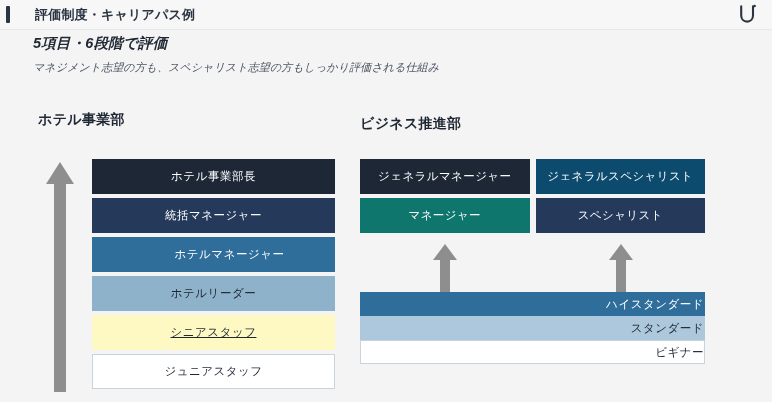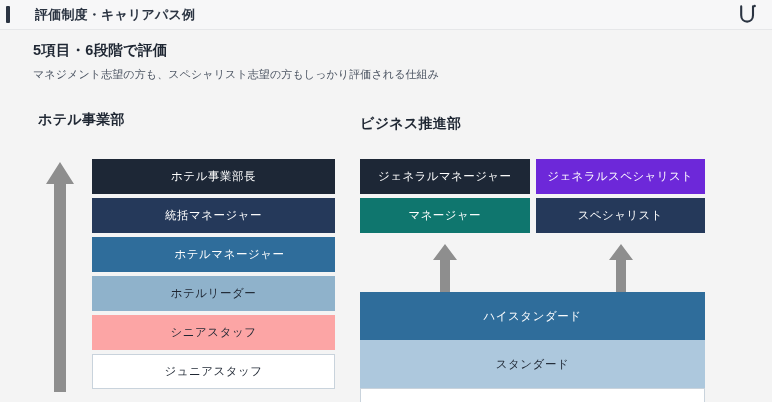--- a/index.html
+++ b/index.html
@@ -48,22 +48,23 @@
     position: absolute;
     right: 11px;
     top: 3px;
     width: 26px;
     height: 24px;
   }
 
   
   .intro {
     position: absolute;
-    top: 41px;
+    top: 34px;
     left: 33px;
+    font-style: italic;
   }
   .intro-title {
     font-size: 14.5px;
     font-weight: bold;
     color: #1f2733;
     letter-spacing: .2px;
   }
   .intro-sub {
     margin-top: 7px;
     font-size: 11px;
@@ -141,24 +142,24 @@
   .sm-arrow.a2 { left: 248px; }
 
   
   .rstack {
     position: absolute;
     top: 292px;
     left: 360px;
     width: 345px;
   }
   .sband {
-    height: 48px;
-    display: flex;
-    align-items: center;
-    justify-content: center;
+    height: 24px;
+    display: flex;
+    align-items: center;
+    justify-content: flex-end;
     font-size: 11.5px;
     letter-spacing: .5px;
   }
 </style>
 </head>
 <body>
 
 <div class="header">
   <div class="header-accent"></div>
   <div class="header-title">評価制度・キャリアパス例</div>
@@ -189,35 +190,35 @@
     </div>
     <div class="rung" style="background: rgb(37, 57, 90); color: rgb(255, 255, 255); border: 1px solid transparent;">
       <span>統括マネージャー</span>
     </div>
     <div class="rung" style="background: rgb(47, 109, 155); color: rgb(255, 255, 255); border: 1px solid transparent; padding-left: 32px;">
       <span>ホテルマネージャー</span>
     </div>
     <div class="rung" style="background: rgb(143, 178, 203); color: rgb(31, 39, 51); border: 1px solid transparent;">
       <span>ホテルリーダー</span>
     </div>
-    <div class="rung" style="background: #fca5a5; color: rgb(31, 39, 51); border: 1px solid transparent;">
+    <div class="rung" style="background: #fef9c3; color: rgb(31, 39, 51); border: 1px solid transparent; text-decoration: underline;">
       <span>シニアスタッフ</span>
     </div>
     <div class="rung" style="background: rgb(255, 255, 255); color: rgb(31, 39, 51); border: 1px solid rgb(201, 211, 220);">
       <span>ジュニアスタッフ</span>
     </div>
   </div>
 
 <div class="col-head right">ビジネス推進部</div>
 
 <div class="rgrid">
     <div class="rcell" style="background: rgb(29, 39, 54); color: rgb(255, 255, 255); border: 1px solid transparent;">
       <span>ジェネラルマネージャー</span>
     </div>
-    <div class="rcell" style="background: #6d28d9; color: rgb(255, 255, 255); border: 1px solid transparent;">
+    <div class="rcell" style="background: #0c4a6e; color: rgb(255, 255, 255); border: 1px solid transparent;">
       <span>ジェネラルスペシャリスト</span>
     </div>
     <div class="rcell" style="background: #0f766e; color: rgb(255, 255, 255); border: 1px solid transparent; align-items: center;">
       <span>マネージャー</span>
     </div>
     <div class="rcell" style="background: rgb(37, 57, 90); color: rgb(255, 255, 255); border: 1px solid transparent;">
       <span>スペシャリスト</span>
     </div>
   </div>
 

